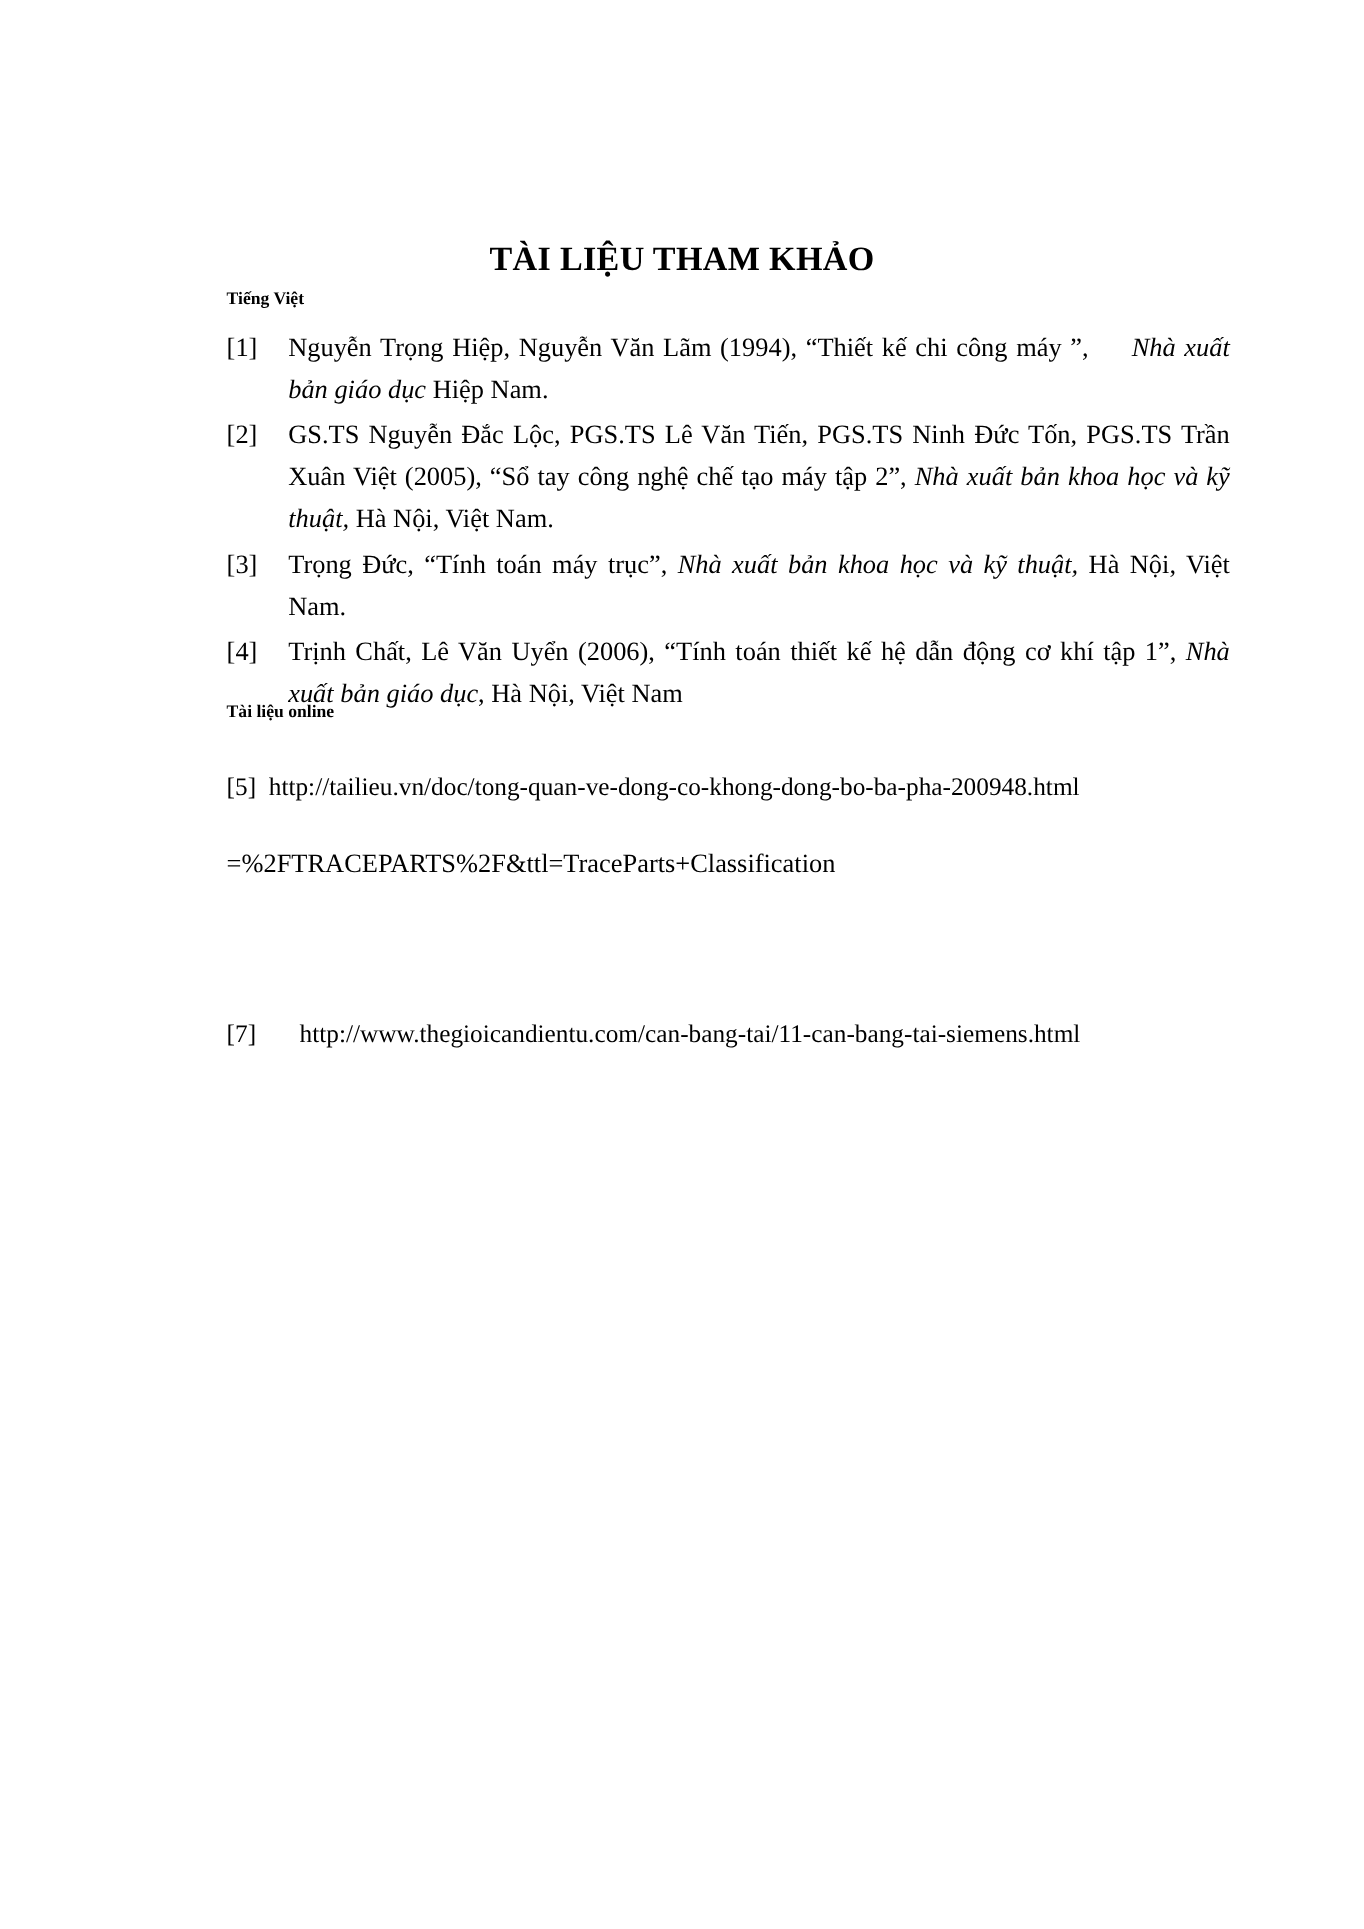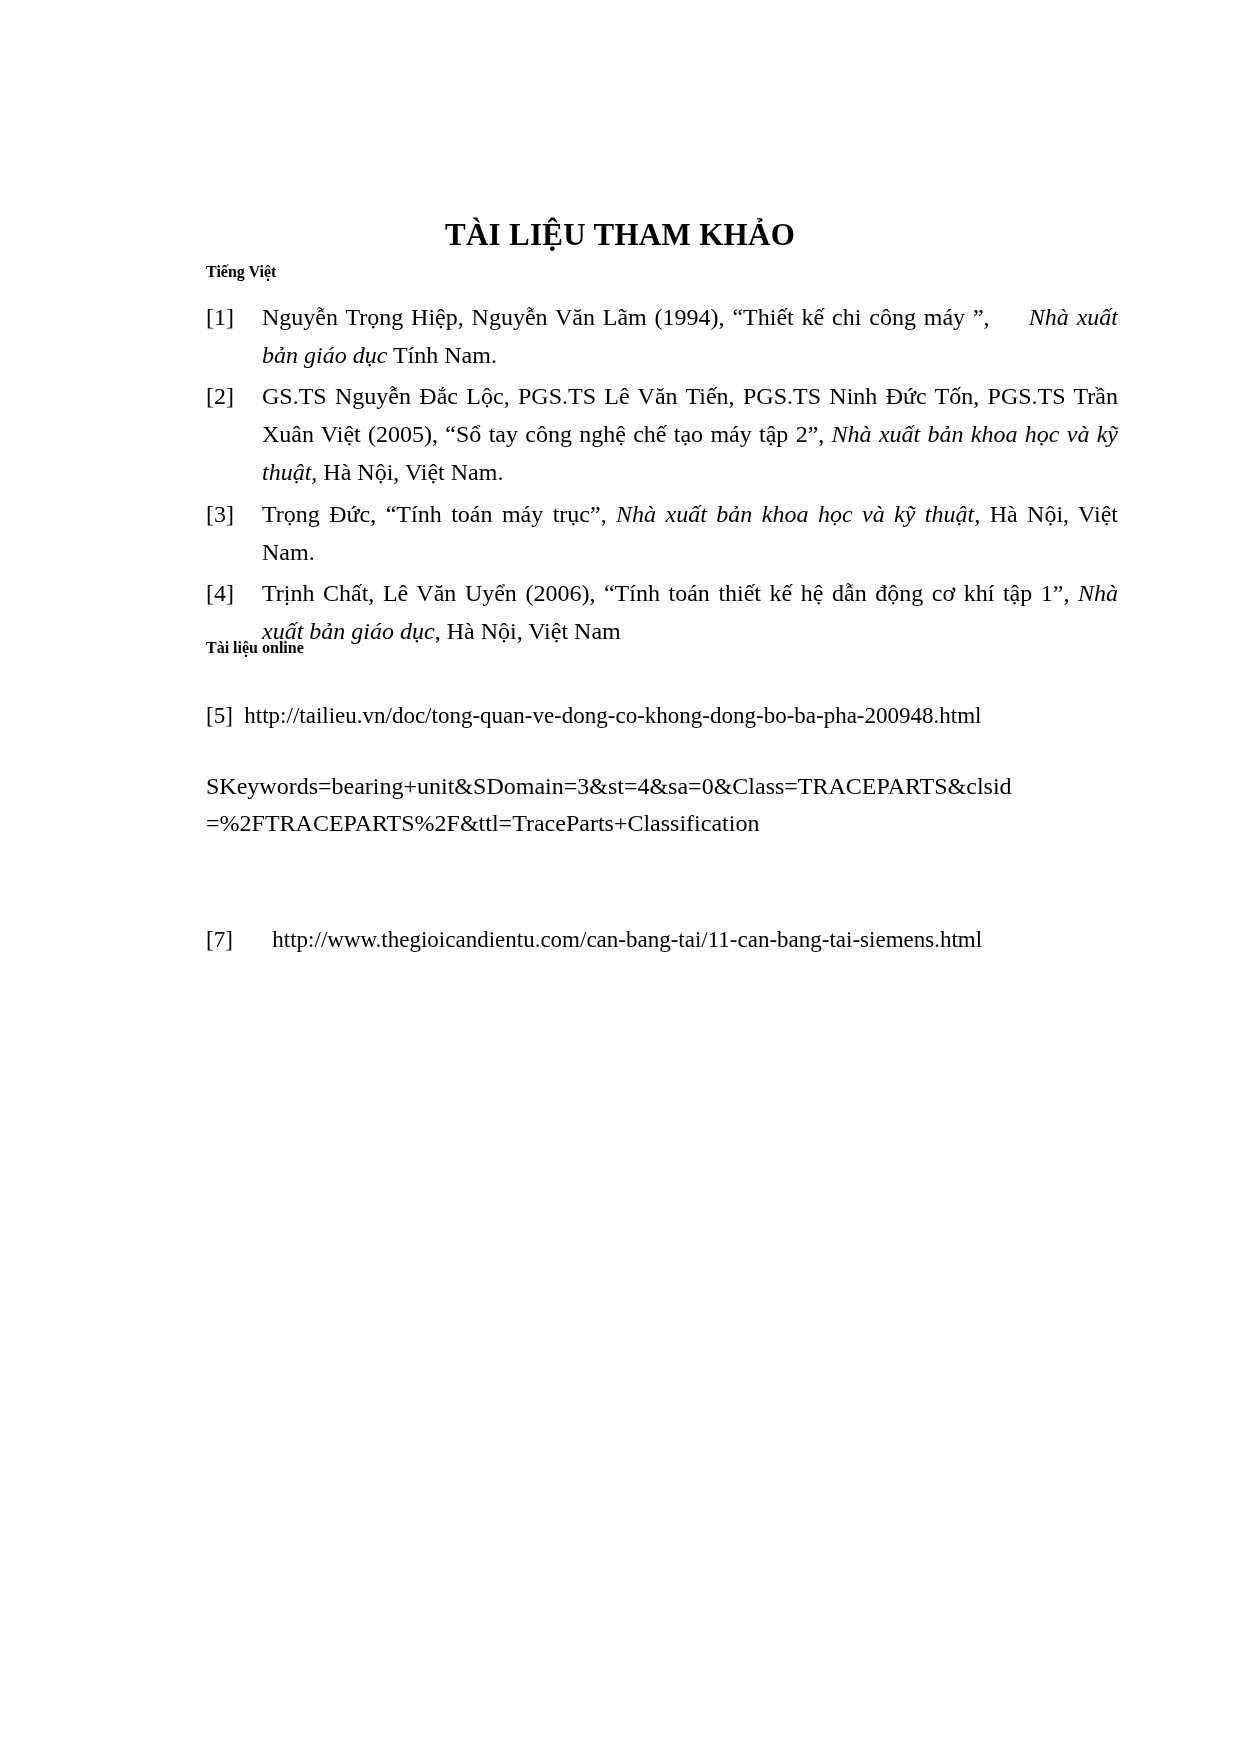--- a/index.html
+++ b/index.html
@@ -19,21 +19,21 @@
 <body>
 
 <div class="page">
 
   <div class="title">TÀI LIỆU THAM KHẢO</div>
 
   <div class="section" style="top:222px;">Tiếng Việt</div>
 
   <div class="ref" style="top:257px;">
     <span class="num">[1]</span>
-    <div class="body"><span>Nguyễn Trọng Hiệp, Nguyễn Văn Lãm (1994), </span><span>“Thiết kế chi công máy    ”,</span>&nbsp;&nbsp;&nbsp;&nbsp; <i>Nhà xuất bản giáo dục</i><span> Tính Nam.</span></div>
+    <div class="body"><span>Nguyễn Trọng Hiệp, Nguyễn Văn Lãm (1994), </span><span>“Thiết kế chi công máy    ”,</span>&nbsp;&nbsp;&nbsp;&nbsp; <i>Nhà xuất bản giáo dục</i><span> Hiệp Nam.</span></div>
   </div>
 
   <div class="ref" style="top:336px;">
     <span class="num">[2]</span>
     <div class="body"><span>GS.TS Nguyễn Đắc Lộc, PGS.TS Lê Văn Tiến, PGS.TS Ninh Đức Tốn, PGS.TS Trần Xuân Việt (2005), </span><span>“Sổ tay công nghệ chế tạo máy tập 2”, </span><i>Nhà xuất bản khoa học và kỹ thuật,</i><span> Hà Nội, Việt Nam.</span></div>
   </div>
 
   <div class="ref" style="top:454px;">
     <span class="num">[3]</span>
     <div class="body"><span>Trọng Đức, </span><span>“Tính toán máy trục”, </span><i>Nhà xuất bản khoa học và kỹ thuật,</i><span> Hà Nội, Việt Nam.</span></div>
@@ -45,21 +45,20 @@
   </div>
 
   <div class="section" style="top:598px;">Tài liệu online</div>
 
   <div class="url" style="top:656px; left:206px; font-size:23px;">
     <span>[5]</span>&nbsp;
     <span>http://tailieu.vn/doc/tong-quan-ve-dong-co-khong-dong-bo-ba-pha-200948.html</span>
   </div>
 
   <div class="url" style="top:727px; left:206px;">
-    <div>SKeywords=bearing+unit&amp;SDomain=3&amp;st=4&amp;sa=0&amp;Class=TRACEPARTS&amp;clsid</div>
     <div>=%2FTRACEPARTS%2F&amp;ttl=TraceParts+Classification</div>
   </div>
 
   <div class="url" style="top:880px; left:206px; font-size:23px;">
     <span>[7]</span>
     <span style="display:inline-block; width:28px;"></span>
     <span>http://www.thegioicandientu.com/can-bang-tai/11-can-bang-tai-siemens.html</span>
   </div>
 
 </div>

